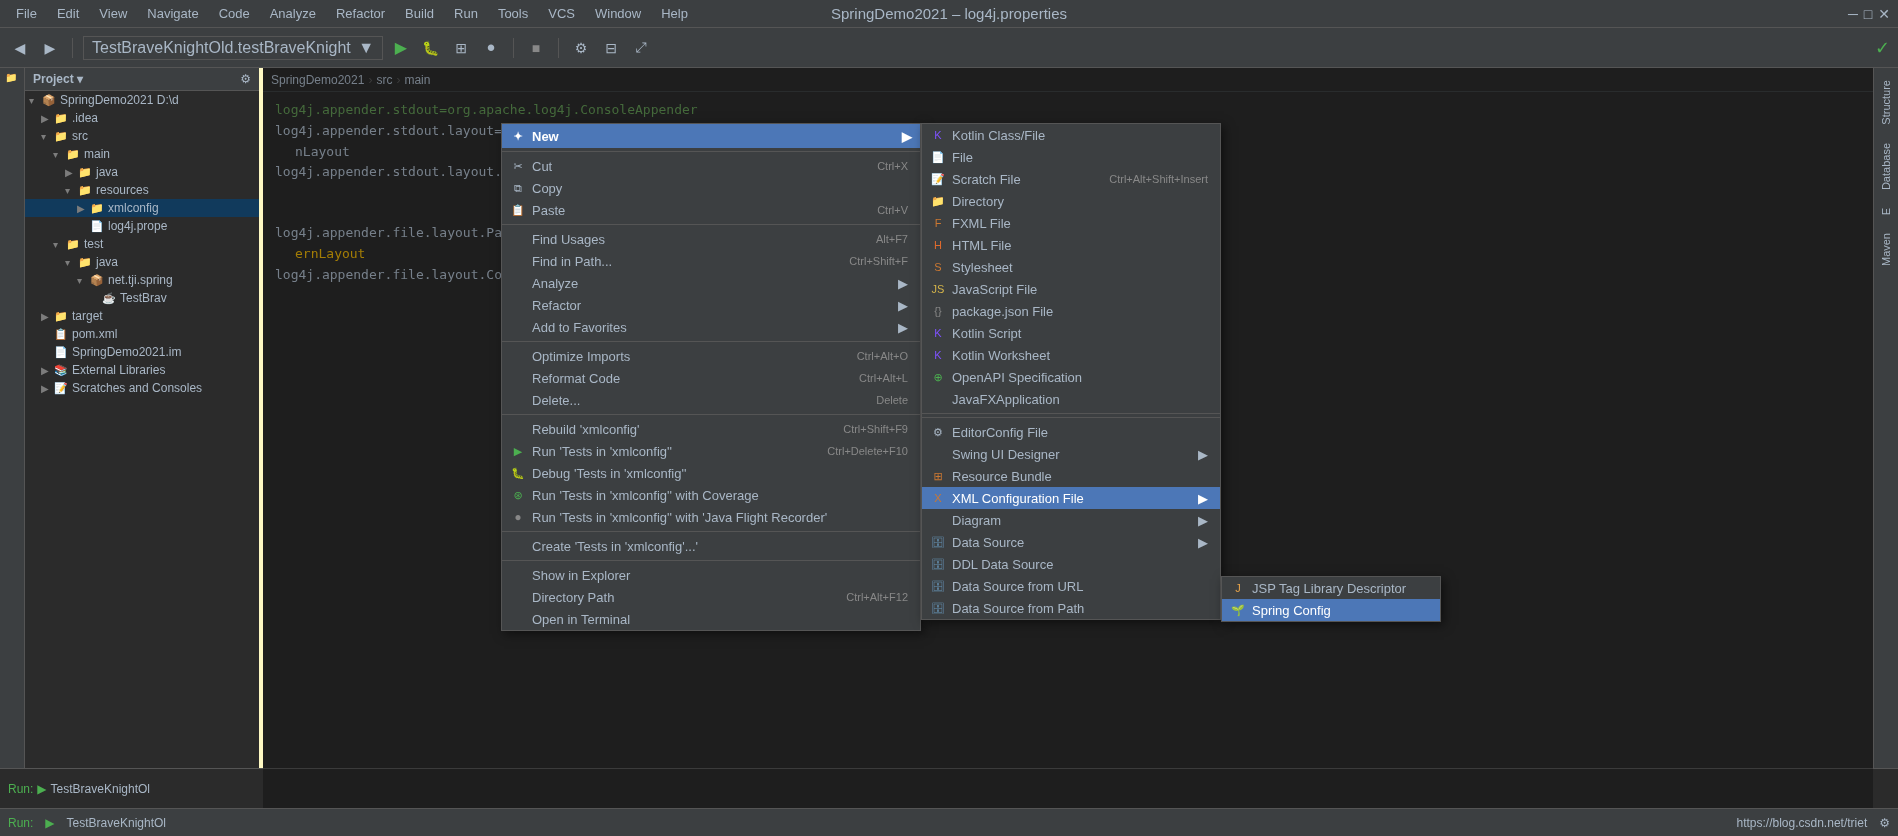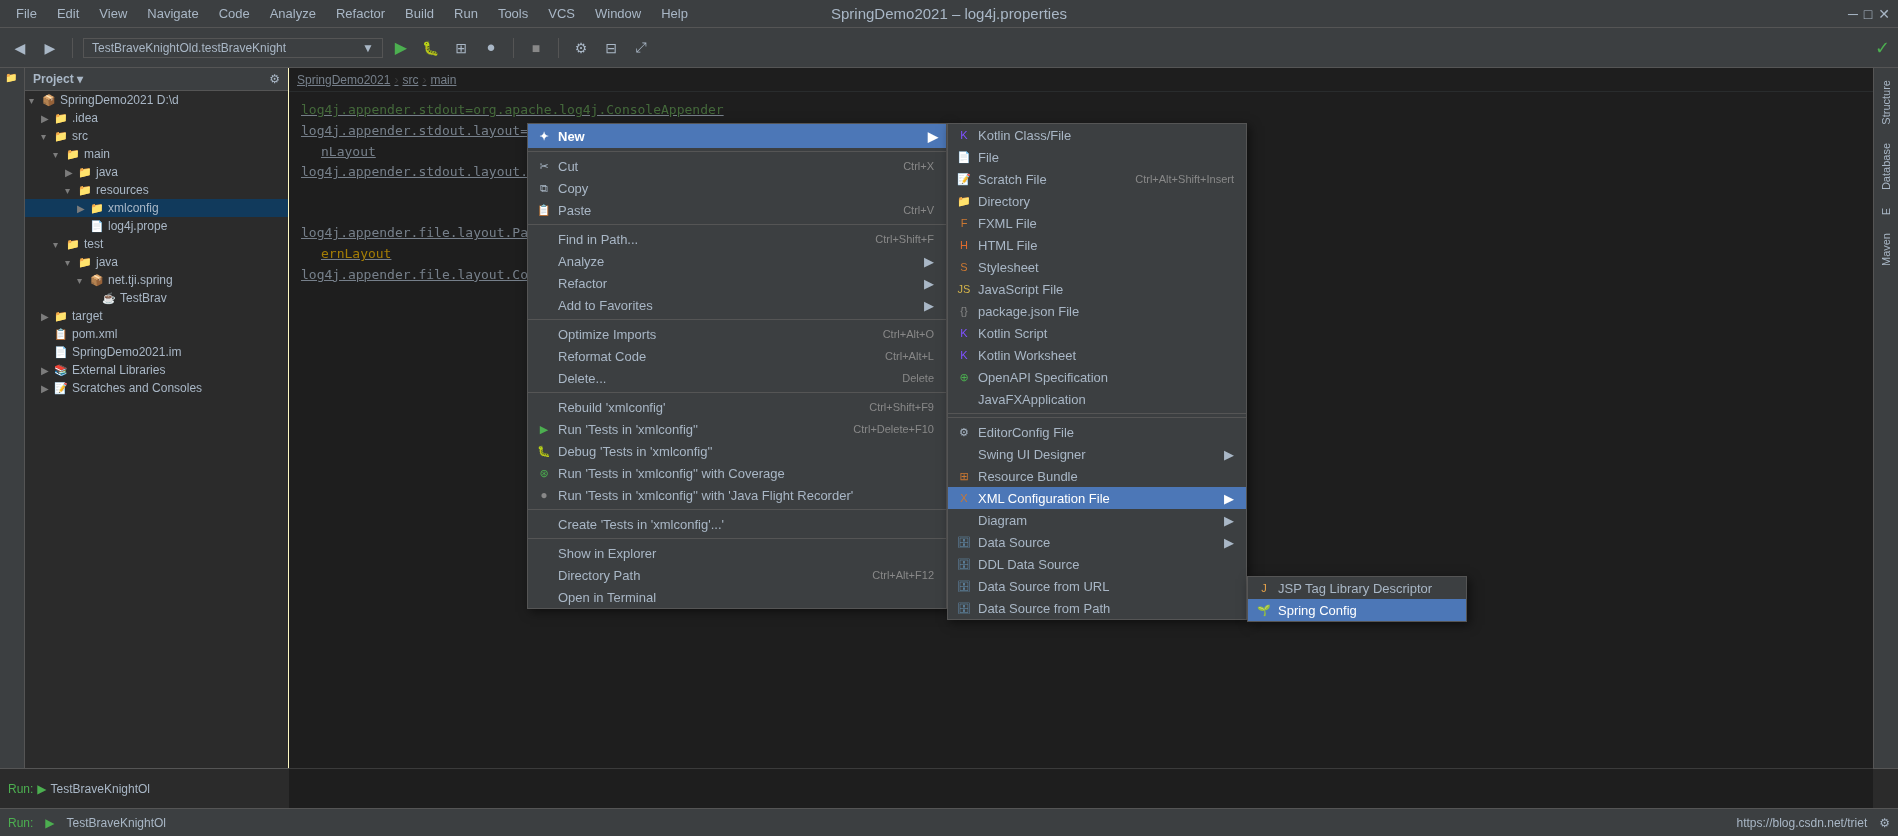--- a/index.html
+++ b/index.html
@@ -52,23 +52,23 @@
     }
 
     
     .main-layout {
       display: flex;
       height: calc(836px - 28px - 40px - 28px);
     }
 
     
     .project-panel {
-      width: 264px;
+      width: 238px;
       background: #2b2b2b;
-      border-right: 1px solid #fef9c3;
+      border-right: 4px solid #fef9c3;
       overflow: hidden;
       font-size: 12px;
     }
     .panel-header {
       display: flex;
       align-items: center;
       background: #3c3f41;
       padding: 4px 8px;
       font-size: 12px;
       color: #a9b7c6;
@@ -90,21 +90,20 @@
     .icon-xml { color: #cb7832; }
     .icon-prop { color: #6897bb; }
     .icon-blue { color: #6897bb; }
 
     
     .content-area {
       flex: 1;
       background: #2b2b2b;
       position: relative;
       overflow: hidden;
-      text-decoration: underline;
     }
 
     
     .right-sidebar {
       width: 25px;
       background: #3c3f41;
       border-left: 1px solid #555;
       display: flex;
       flex-direction: column;
       align-items: center;
@@ -294,21 +293,21 @@
     <span style="font-size:14px; cursor:pointer; color:#a9b7c6;">─</span>
     <span style="font-size:14px; cursor:pointer; color:#a9b7c6;">□</span>
     <span style="font-size:14px; cursor:pointer; color:#a9b7c6;">✕</span>
   </div>
 </div>
 
 <div class="toolbar">
   <div class="toolbar-btn">◀</div>
   <div class="toolbar-btn">▶</div>
   <div class="toolbar-sep"></div>
-  <div style="display:flex;align-items:center;background:#3c3f41;border:1px solid #555;padding:2px 8px;min-width:300px;cursor:pointer;font-size:12px;">
+  <div style="display:flex;align-items:center;background:#3c3f41;border:1px solid #555;padding:2px 8px;min-width:300px;cursor:pointer;font-size:16px;">
     <span>TestBraveKnightOld.testBraveKnight</span>
     <span style="margin-left:auto;">▼</span>
   </div>
   <div class="toolbar-btn" style="color:#4caf50; font-size:16px;">▶</div>
   <div class="toolbar-btn" style="color:#4caf50;">🐛</div>
   <div class="toolbar-btn">⊞</div>
   <div class="toolbar-btn">⏺</div>
   <div class="toolbar-sep"></div>
   <div class="toolbar-btn" style="color:#888;">■</div>
   <div class="toolbar-sep"></div>
@@ -459,20 +458,25 @@
         <span>Copy</span>
       </div>
       <div class="context-menu-item">
         <span class="menu-item-icon">📋</span>
         <span>Paste</span>
         <span class="shortcut">Ctrl+V</span>
       </div>
       <div class="menu-separator"></div>
       <div class="context-menu-item">
         <span class="menu-item-icon"> </span>
+        <span>Find Usages</span>
+        <span class="shortcut">Alt+F7</span>
+      </div>
+      <div class="context-menu-item">
+        <span class="menu-item-icon"> </span>
         <span>Find in Path...</span>
         <span class="shortcut">Ctrl+Shift+F</span>
       </div>
       <div class="context-menu-item">
         <span class="menu-item-icon"> </span>
         <span>Analyze</span>
         <span class="arrow-right">▶</span>
       </div>
       <div class="context-menu-item">
         <span class="menu-item-icon"> </span>

